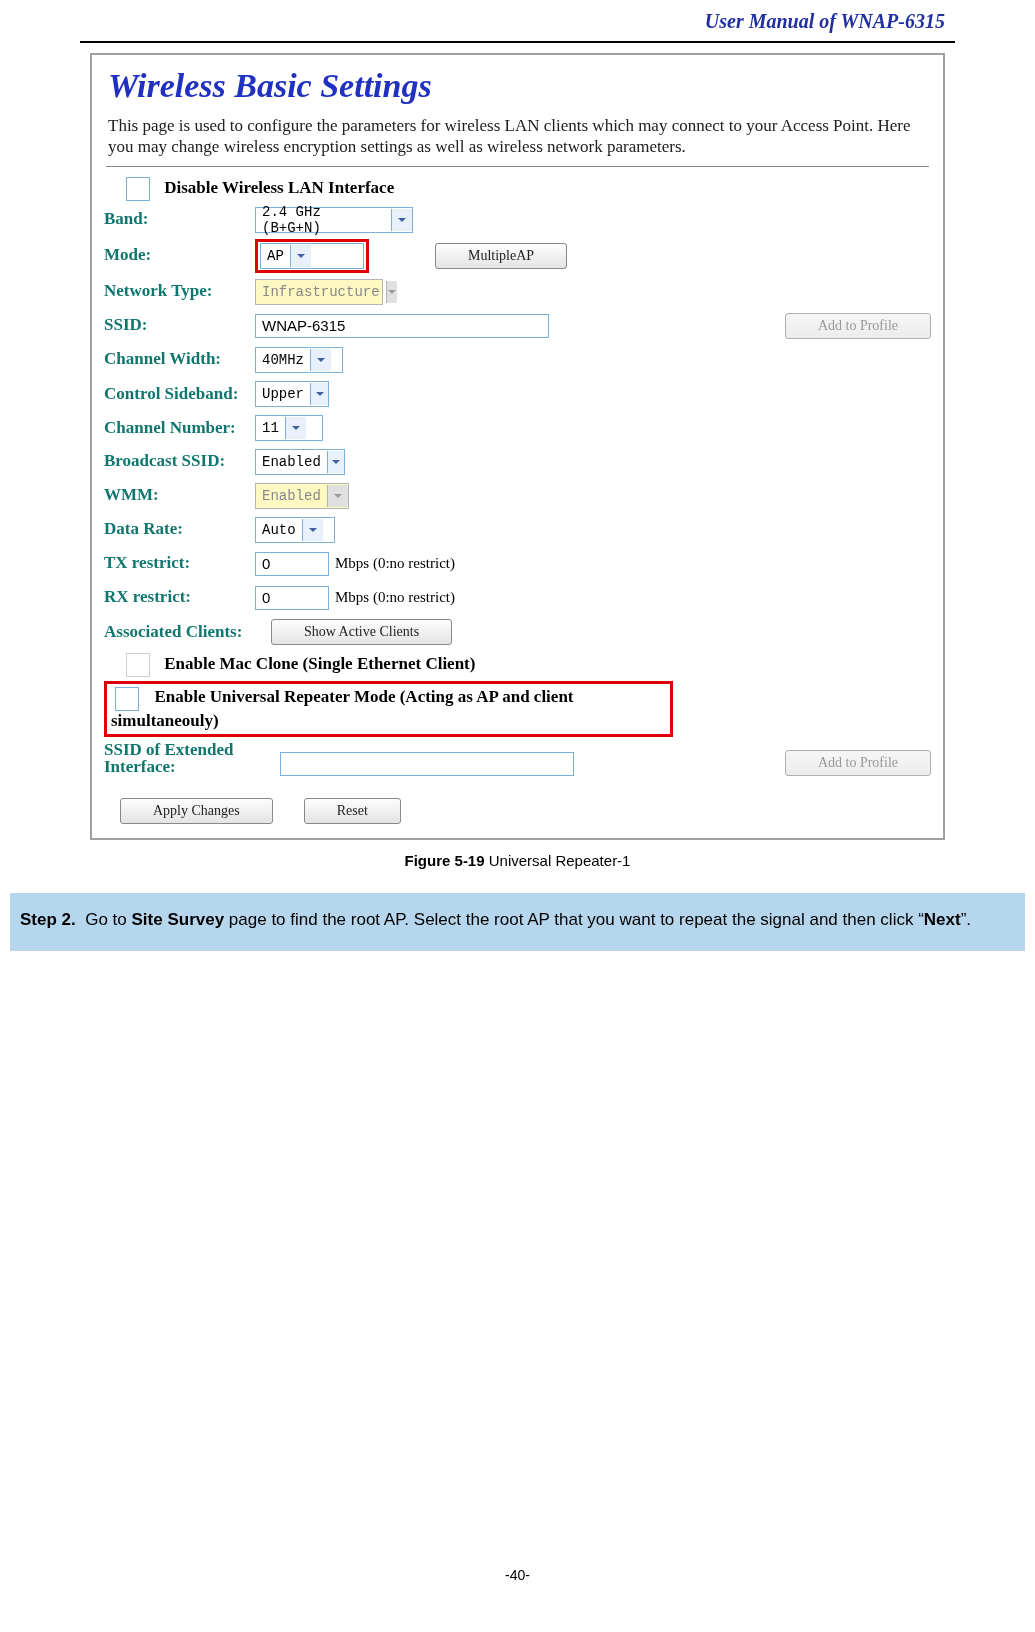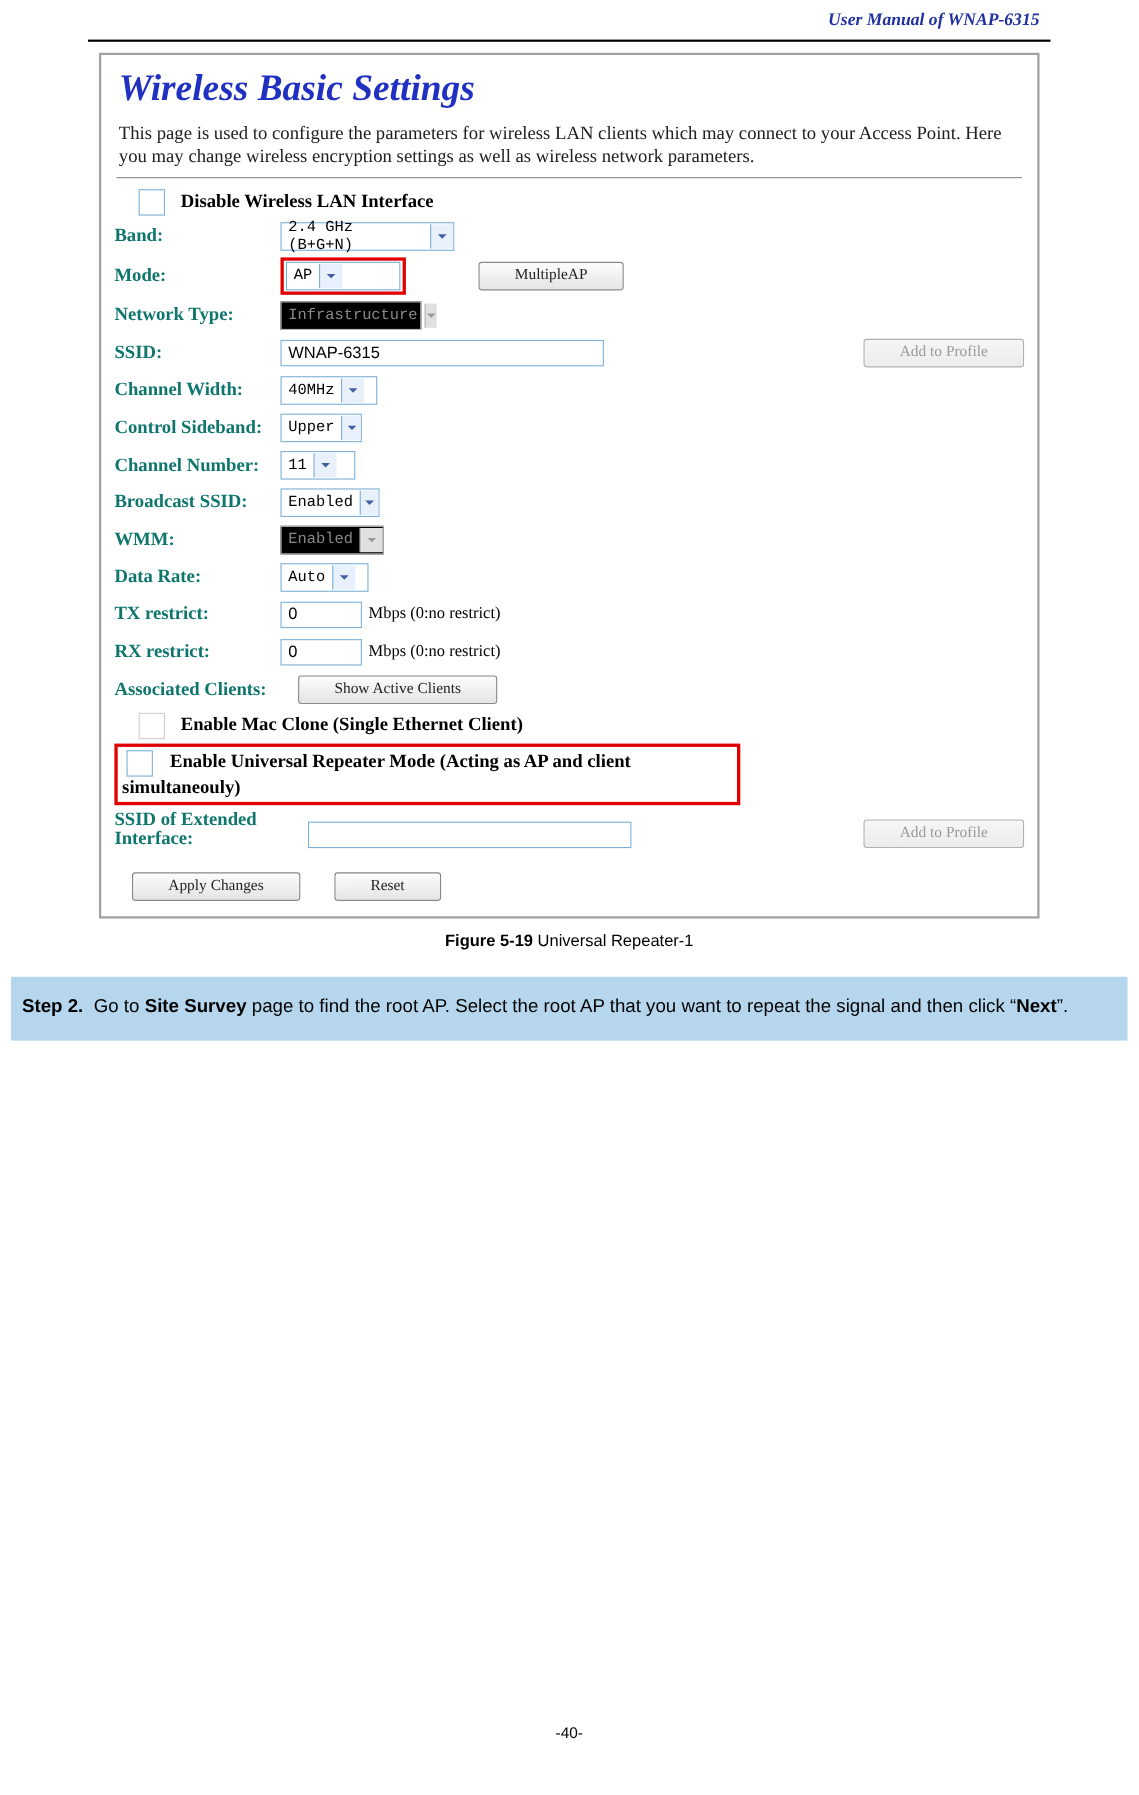--- a/index.html
+++ b/index.html
@@ -17,21 +17,21 @@
     position: relative;
     padding: 0 10px;
     box-sizing: border-box;
   }
   .header-right {
     text-align: right;
     padding: 10px 80px 6px 0;
     font-style: italic;
     font-weight: bold;
     color: #2030a0;
-    font-size: 16px;
+    font-size: 20px;
     font-family: "Times New Roman", serif;
   }
   .hr-top {
     border: none;
     border-top: 2px solid #000;
     margin: 2px 70px 10px 70px;
   }
   .fig-frame {
     margin: 0 80px 0 80px;
     border: 2px solid #a0a0a0;
@@ -91,21 +91,21 @@
     align-items: center;
     border: 1px solid #7bb0d8;
     background: #fff;
     height: 24px;
     font-size: 14px;
     font-family: Liberation Mono, monospace;
   }
   .sel.disabled {
     border-color: #b5b5b5;
     color: #888;
-    background: #000000;
+    background: #fef9c3;
   }
   .sel .txt { padding: 0 6px; }
   .sel .arrow {
     width: 20px; height: 22px;
     border-left: 1px solid #7bb0d8;
     display: inline-flex;
     align-items: center; justify-content: center;
     background: #e8f0fb;
     color: #4060a0;
     font-size: 11px;

